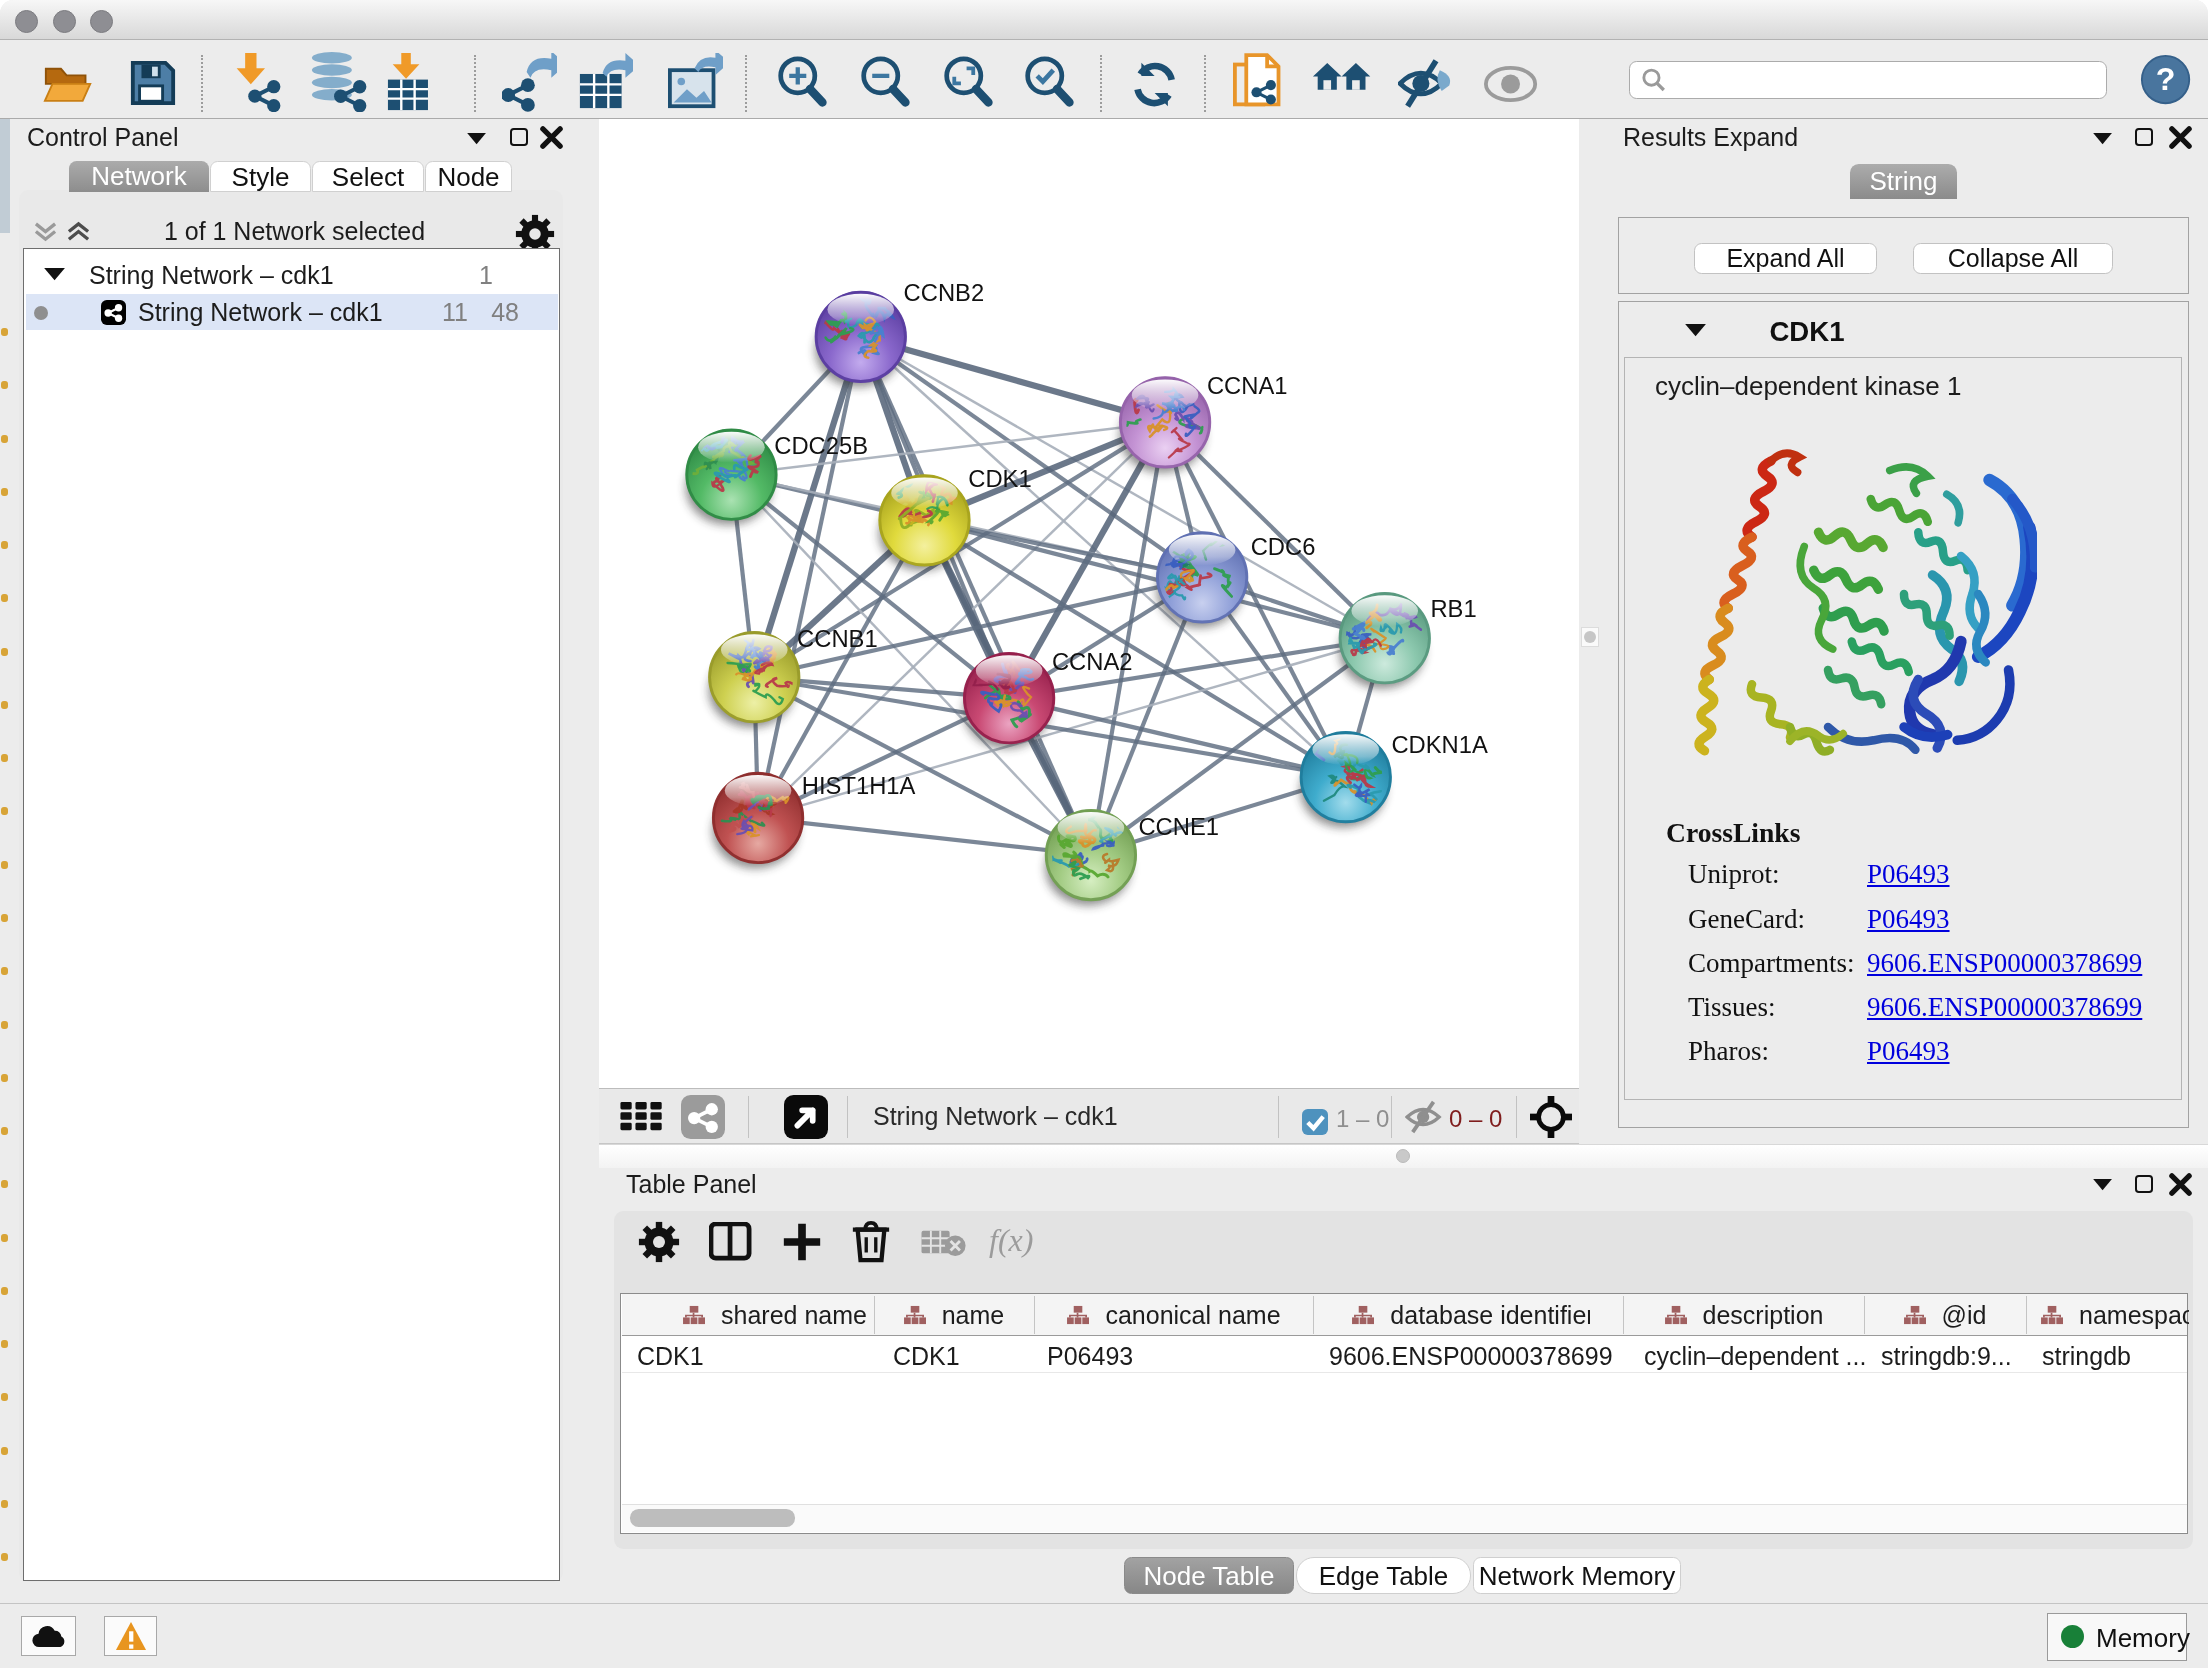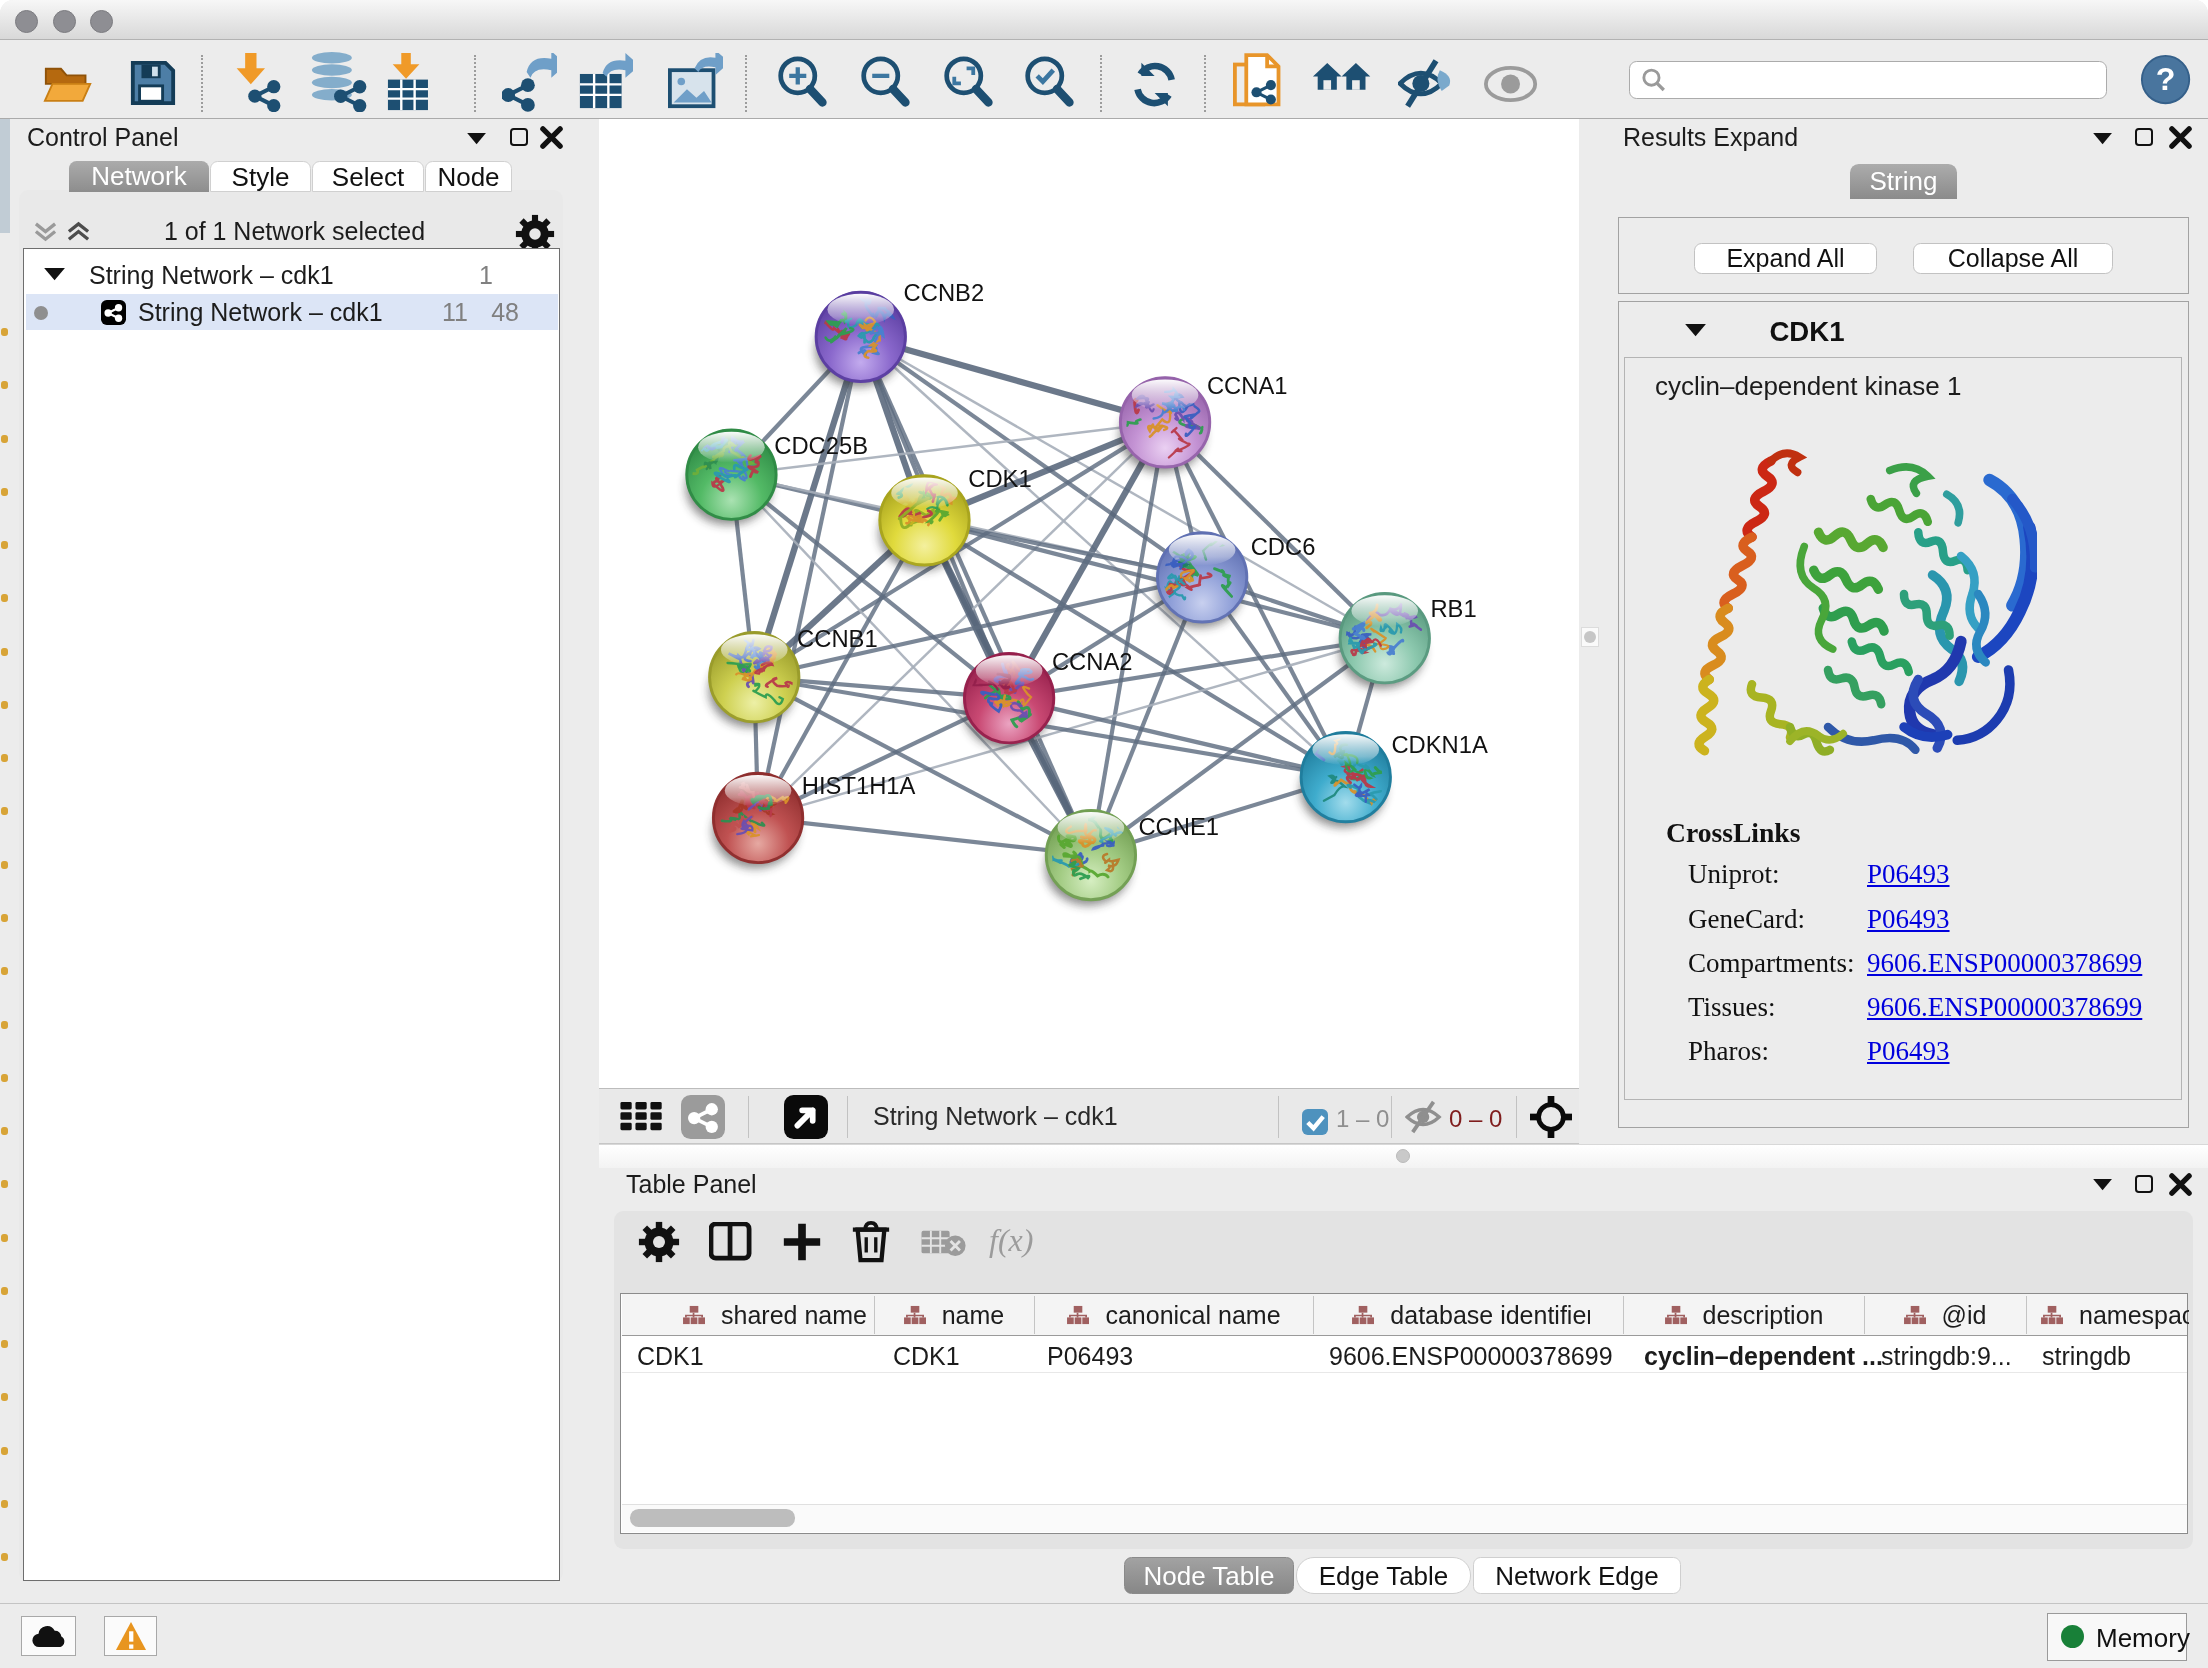--- a/index.html
+++ b/index.html
@@ -883,29 +883,29 @@
           <rect x="0" y="13" width="7" height="7"></rect>
 <rect x="8" y="13" width="7" height="7"></rect>
           <rect x="16" y="13" width="7" height="7"></rect>
 <path d="M11 8 v3 M3 13 v-2 h17 v2 M11 11 v2" stroke="#a06060" stroke-width="1.8" fill="none"></path>
         </g>
       </svg>namespace</div>
 <div style="position:absolute;left:637px;top:1339px;height:34px;line-height:34px;font-family:'Liberation Sans',sans-serif;font-size:25px;color:#1c1c1c;font-weight:400;text-align:left;white-space:nowrap;">CDK1</div>
 <div style="position:absolute;left:893px;top:1339px;height:34px;line-height:34px;font-family:'Liberation Sans',sans-serif;font-size:25px;color:#1c1c1c;font-weight:400;text-align:left;white-space:nowrap;">CDK1</div>
 <div style="position:absolute;left:1047px;top:1339px;height:34px;line-height:34px;font-family:'Liberation Sans',sans-serif;font-size:25px;color:#1c1c1c;font-weight:400;text-align:left;white-space:nowrap;">P06493</div>
 <div style="position:absolute;left:1329px;top:1339px;height:34px;line-height:34px;font-family:'Liberation Sans',sans-serif;font-size:25px;color:#1c1c1c;font-weight:400;text-align:left;white-space:nowrap;">9606.ENSP00000378699</div>
-<div style="position:absolute;left:1644px;top:1339px;height:34px;line-height:34px;font-family:'Liberation Sans',sans-serif;font-size:25px;color:#1c1c1c;font-weight:700;text-align:left;white-space:nowrap;">cyclin–dependent ...</div>
+<div style="position:absolute;left:1644px;top:1339px;height:34px;line-height:34px;font-family:'Liberation Sans',sans-serif;font-size:25px;color:#1c1c1c;font-weight:400;text-align:left;white-space:nowrap;">cyclin–dependent ...</div>
 <div style="position:absolute;left:1881px;top:1339px;height:34px;line-height:34px;font-family:'Liberation Sans',sans-serif;font-size:25px;color:#1c1c1c;font-weight:400;text-align:left;white-space:nowrap;">stringdb:9...</div>
 <div style="position:absolute;left:2042px;top:1339px;height:34px;line-height:34px;font-family:'Liberation Sans',sans-serif;font-size:25px;color:#1c1c1c;font-weight:400;text-align:left;white-space:nowrap;">stringdb</div>
 <div style="position:absolute;left:622px;top:1372px;width:1565px;height:1px;background:#e8e8e8;"></div>
 <div style="position:absolute;left:622px;top:1504px;width:1565px;height:27.6px;background:#fafafa;border-top:1px solid #e0e0e0;"></div>
 <div style="position:absolute;left:630px;top:1509px;width:165px;height:18px;border-radius:8.6px;background:#bdbdbd;"></div>
 <div style="position:absolute;left:1124px;top:1557px;width:170px;height:37px;background:linear-gradient(#a2a2a2,#878787);color:#fff;border:1px solid #8a8a8a;border-radius:7.6px;font-family:'Liberation Sans',sans-serif;font-size:26px;text-align:center;line-height:37px;">Node Table</div>
 <div style="position:absolute;left:1296px;top:1557px;width:175px;height:37px;background:#fff;color:#111;border:1px solid #cfcfcf;border-radius:18px;font-family:'Liberation Sans',sans-serif;font-size:26px;text-align:center;line-height:37px;">Edge Table</div>
-<div style="position:absolute;left:1473px;top:1557px;width:208px;height:37px;background:#fff;color:#111;border:1px solid #cfcfcf;border-radius:7.6px;font-family:'Liberation Sans',sans-serif;font-size:26px;text-align:center;line-height:37px;">Network Edge</div>
+<div style="position:absolute;left:1473px;top:1557px;width:208px;height:37px;background:#fff;color:#111;border:1px solid #cfcfcf;border-radius:7.6px;font-family:'Liberation Sans',sans-serif;font-size:26px;text-align:center;line-height:37px;">Network Memory</div>
 <div style="position:absolute;left:0px;top:1603px;width:2208px;height:1px;background:#c4c4c4;"></div>
 <div style="position:absolute;left:21px;top:1616px;width:55px;height:40px;background:#fbfbfb;border:1.9px solid #a8a8a8;"></div>
 <svg style="position:absolute;left:30px;top:1624px;" width="38" height="27" viewBox="0 0 40 28">
       <path d="M10 24 a7 7 0 0 1 -1 -14 a9 9 0 0 1 17 -3 a6.5 6.5 0 0 1 7 6 a6 6 0 0 1 -1 11 z" fill="#111"></path>
     </svg>
 <div style="position:absolute;left:104px;top:1616px;width:53px;height:40px;background:#fbfbfb;border:1.9px solid #a8a8a8;"></div>
 <svg style="position:absolute;left:114px;top:1620px;" width="34" height="32" viewBox="0 0 36 34">
       <path d="M18 2 L34 32 H2 z" fill="#e8951f"></path>
 <rect x="16" y="12" width="4.5" height="11" fill="#fff"></rect>
       <rect x="16" y="26" width="4.5" height="4.5" fill="#fff"></rect>

